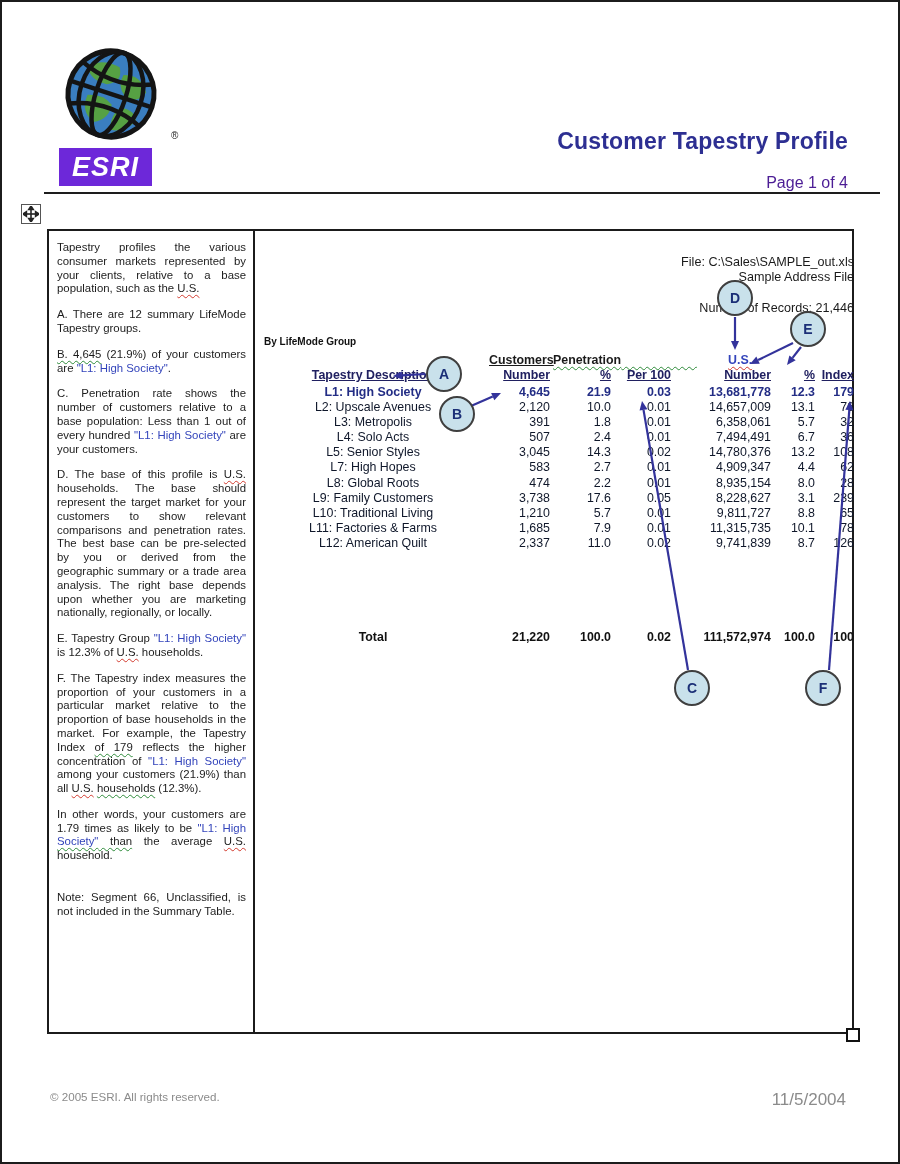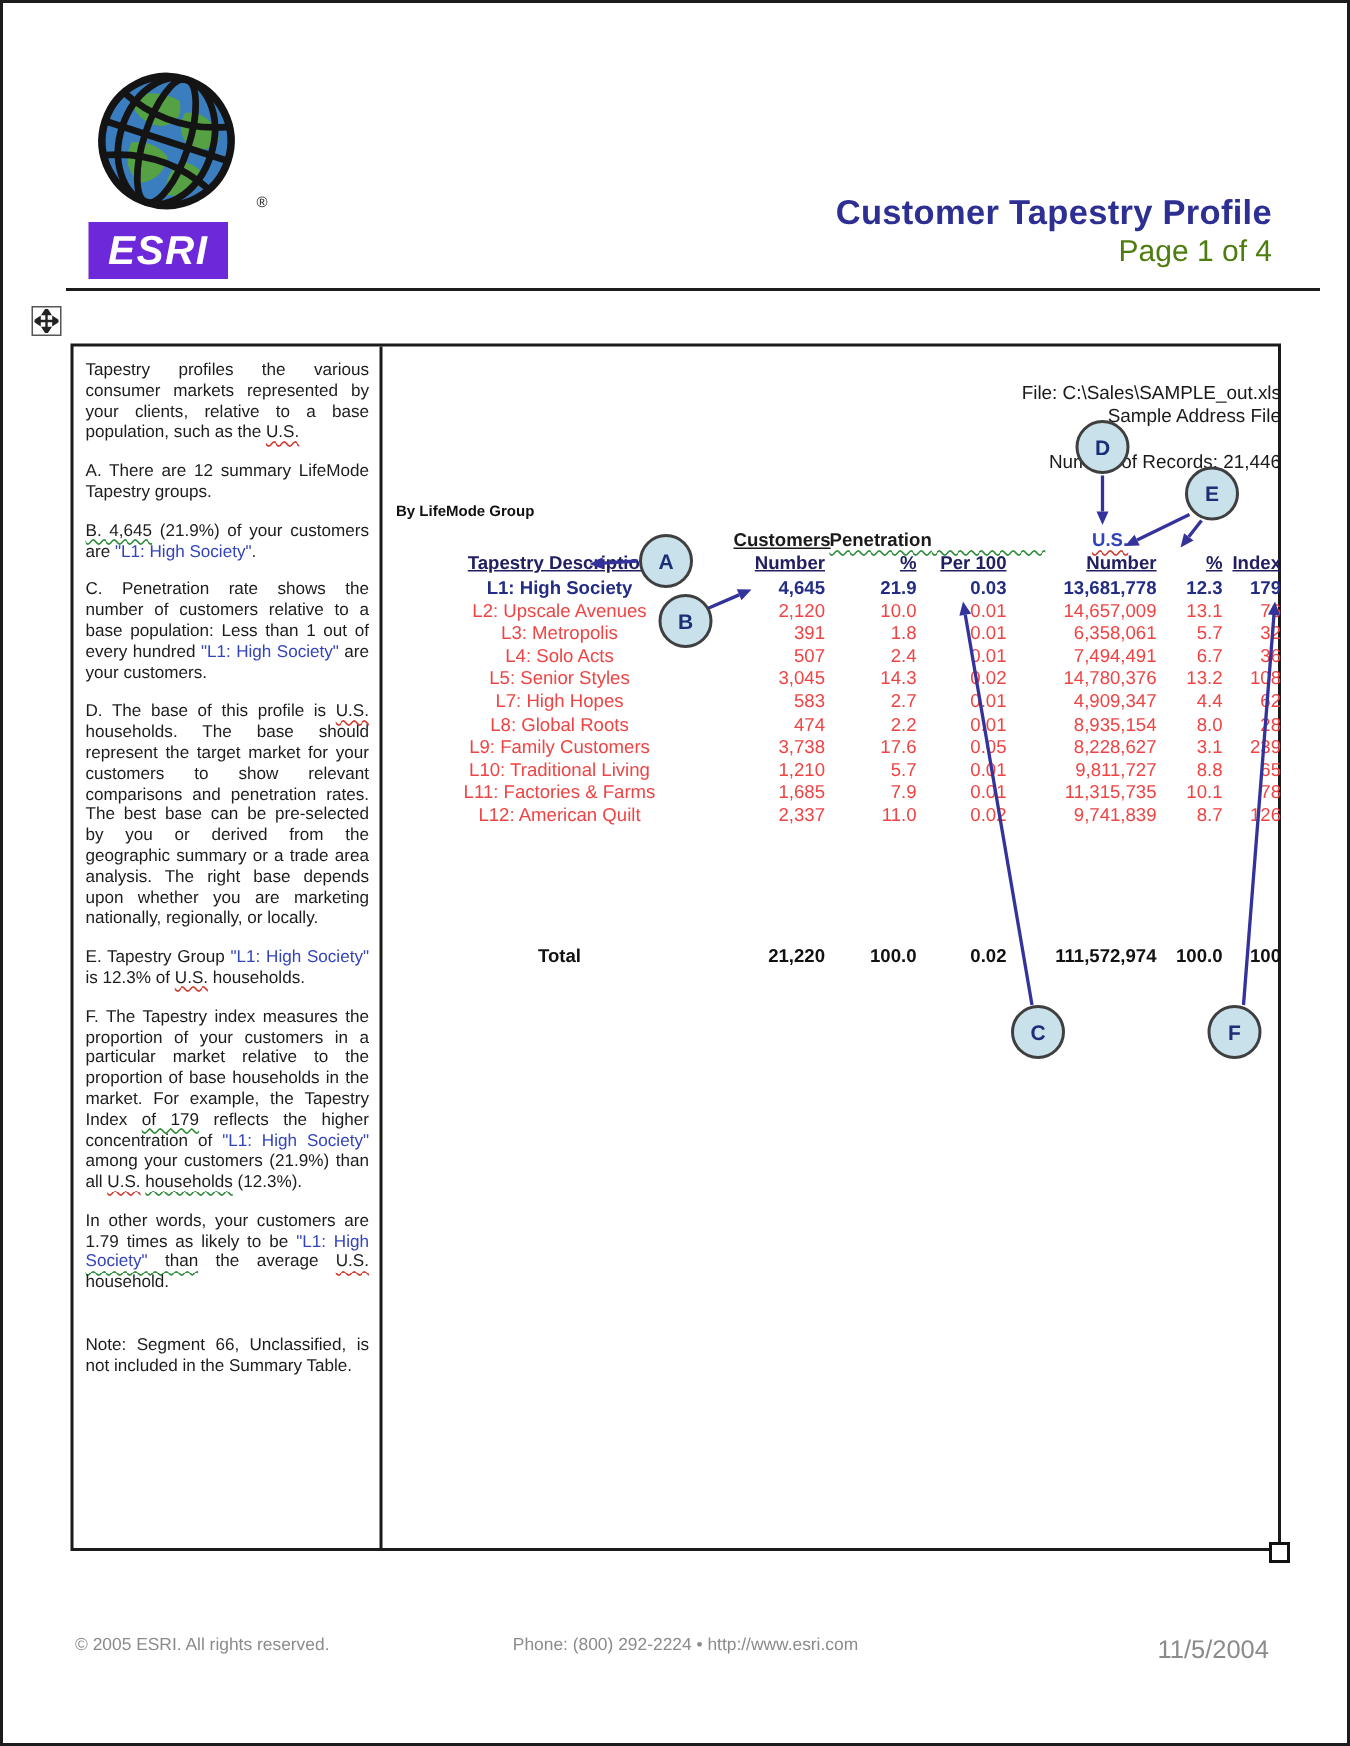--- a/index.html
+++ b/index.html
@@ -9,21 +9,21 @@
 
   
   .logo-wrap { position:absolute; left:57px; top:42px; width:110px; }
   .logo-globe { display:block; }
   .logo-reg { position:absolute; left:112px; top:86px; font-size:10px; color:#222; }
   .logo-box { position:absolute; left:0px; top:104px; width:93px; height:38px; background:#6d28d9;
               display:flex; align-items:center; justify-content:center; }
   .logo-box span { color:#fff; font-weight:bold; font-style:italic; font-size:27px; letter-spacing:1px; }
   .title-block { position:absolute; right:50px; top:126px; text-align:right; }
   .title-main { font-size:23px; font-weight:bold; color:#2d2f92; letter-spacing:0.2px; }
-  .title-page { font-size:20px; color:#4d7c0f; margin-top:2px; }
+  .title-page { font-size:16px; color:#4c1d95; margin-top:19px; }
   .header-rule { position:absolute; left:42px; top:190px; width:836px; height:2px; background:#1d1d1d; }
 
   
   .move-handle { position:absolute; left:19px; top:202px; width:20px; height:20px;
                  background:#fff; border:1px solid #555; display:flex; align-items:center; justify-content:center; }
   .resize-handle { position:absolute; left:844px; top:1026px; width:14px; height:14px;
                    background:#fff; border:2px solid #111; }
 
   
   .frame { position:absolute; left:45px; top:227px; width:807px; height:805px; border:2px solid #1b1b1b; background:#fff; }
@@ -45,21 +45,21 @@
   
   .group-label { position:absolute; left:262px; top:334px; font-size:10px; font-weight:bold; color:#111; }
   .gh { position:absolute; top:351px; font-size:12.4px; font-weight:bold; color:#1a1a1a; white-space:nowrap; }
   .gh-cust { left:487px; text-decoration:underline; }
   .gh-pen  { left:551px; }
   .gh-us   { left:726px; color:#3344bb; }
   .thead-row, .trow { position:relative; display:flex; width:590px; }
   .table-wrap { position:absolute; left:262px; top:366px; width:590px; }
   .thead-row { font-size:12.4px; font-weight:bold; color:#202060; height:17px; }
   .thead-row .cell { text-decoration:underline; }
-  .trow { font-size:12.4px; color:#ef4444; height:15.1px; }
+  .trow { font-size:12.4px; color:#0f172a; height:15.1px; }
   .trow.hl { color:#232d85; font-weight:bold; }
   .trow.total { font-weight:bold; color:#111; }
   .cell { display:block; white-space:nowrap; }
   .c-desc  { width:218px; text-align:center; }
   .c-num   { width:68px;  text-align:right; }
   .c-pct   { width:61px;  text-align:right; }
   .c-per   { width:60px;  text-align:right; }
   .c-usnum { width:100px; text-align:right; }
   .c-uspct { width:44px;  text-align:right; }
   .c-idx   { width:39px;  text-align:right; }
@@ -304,16 +304,15 @@
       <polygon points="748,362 754.3317664498578,354.4562122495093 757.8424488378979,361.6447523774007" fill="#33339b"></polygon>
       <line x1="799" y1="345" x2="790.5254655216343" y2="355.89583004361305" stroke="#33339b" stroke-width="2.2"></line>
       <polygon points="785,363 787.368056652129,353.44006758955334 793.6828743911395,358.35159249767275" fill="#33339b"></polygon>
       <line x1="827" y1="668" x2="847.2995290175434" y2="407.97269972765923" stroke="#33339b" stroke-width="2.2"></line>
       <polygon points="848,399 851.2873955631696,408.28402016430664 843.3116624719171,407.6613792910118" fill="#33339b"></polygon>
     </svg>
 
   <div class="resize-handle"></div>
 
   <div class="footer-copy">© 2005 ESRI. All rights reserved.</div>
-  <div class="footer-phone">Phone: (800) 292-2224 • http://www.esri.com</div>
   <div class="footer-date">11/5/2004</div>
 
 </div>
 
 </body></html>

